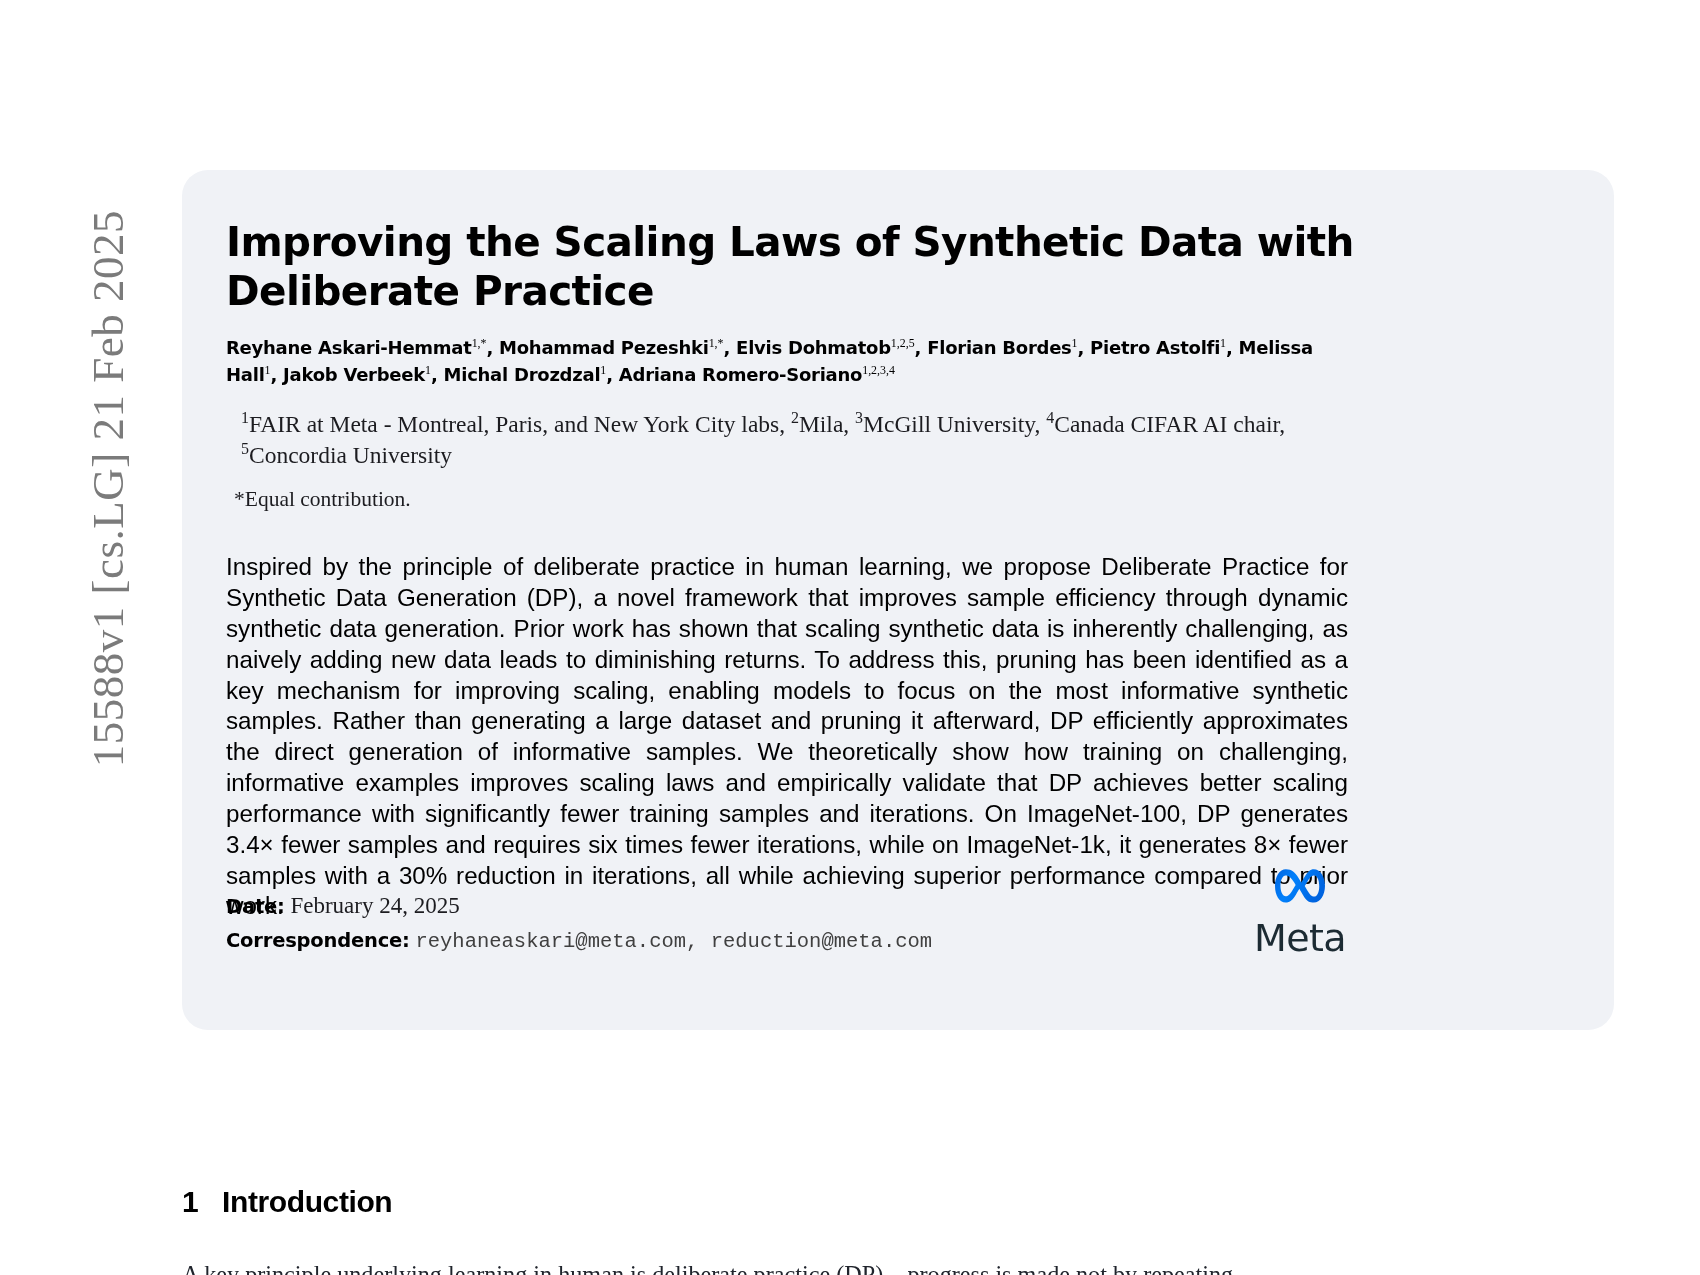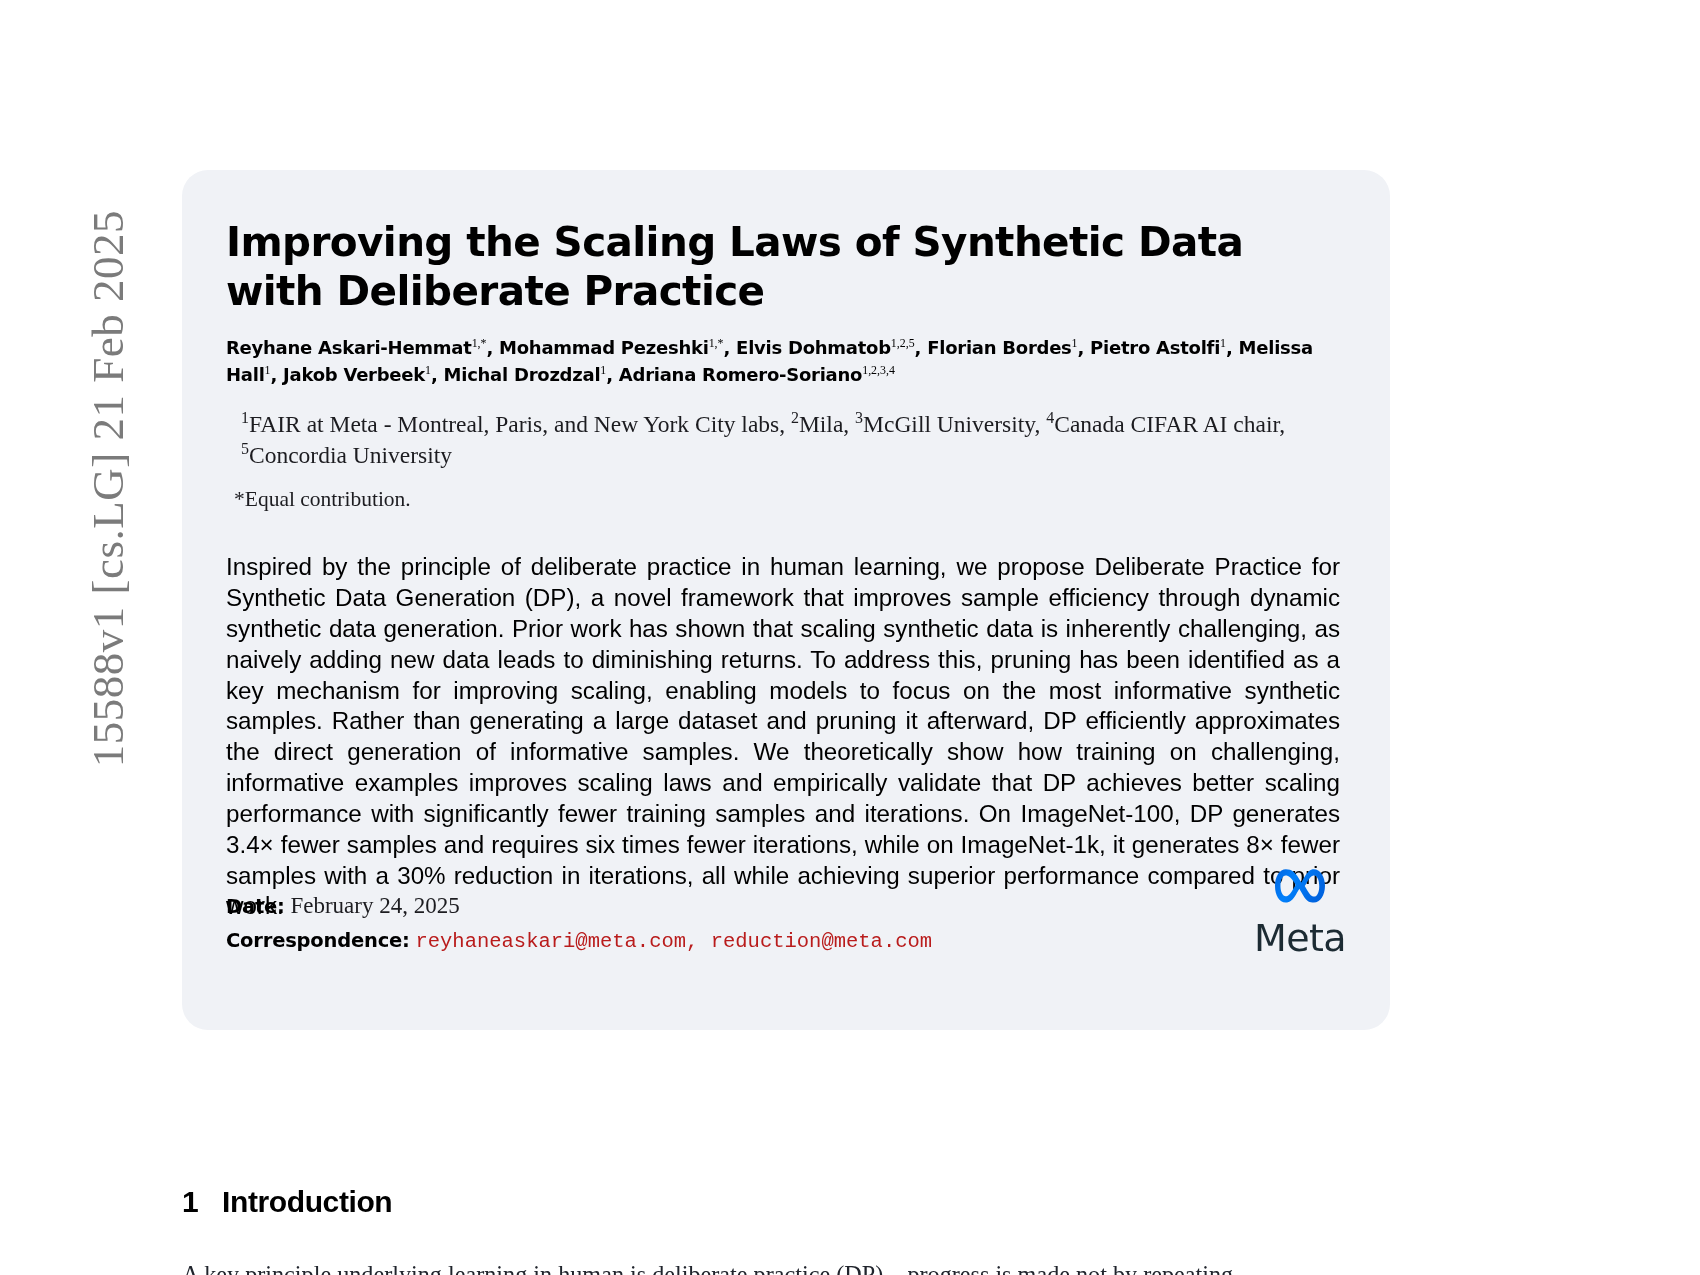--- a/index.html
+++ b/index.html
@@ -33,21 +33,21 @@
     text-align: right;
     line-height: 80px;
     pointer-events: none;
   }
 
   
   #title-card {
     position: absolute;
     left: 182px;
     top: 170px;
-    width: 1208px;
+    width: 1432px;
     height: 860px;
     background: #f0f2f6;
     border-radius: 26px;
     box-sizing: border-box;
     padding: 48px 46px 34px 44px;
   }
 
   #paper-title {
     font-family: "DejaVu Sans", "Liberation Sans", sans-serif;
     font-weight: bold;
@@ -126,21 +126,21 @@
   }
   .meta-key {
     font-family: "DejaVu Sans", "Liberation Sans", sans-serif;
     font-weight: bold;
     font-size: 19.5px;
     letter-spacing: -0.2px;
     color: #000;
   }
   .meta-val { color: #1c1c20; }
   .mail-link {
-    color: #b91c1c;
+    color: #404040;
     text-decoration: none;
     font-family: "Liberation Mono", "DejaVu Sans Mono", monospace;
     font-size: 20.5px;
   }
 
   #meta-logo {
     display: flex;
     align-items: center;
     gap: 9px;
     margin-bottom: 18px;

